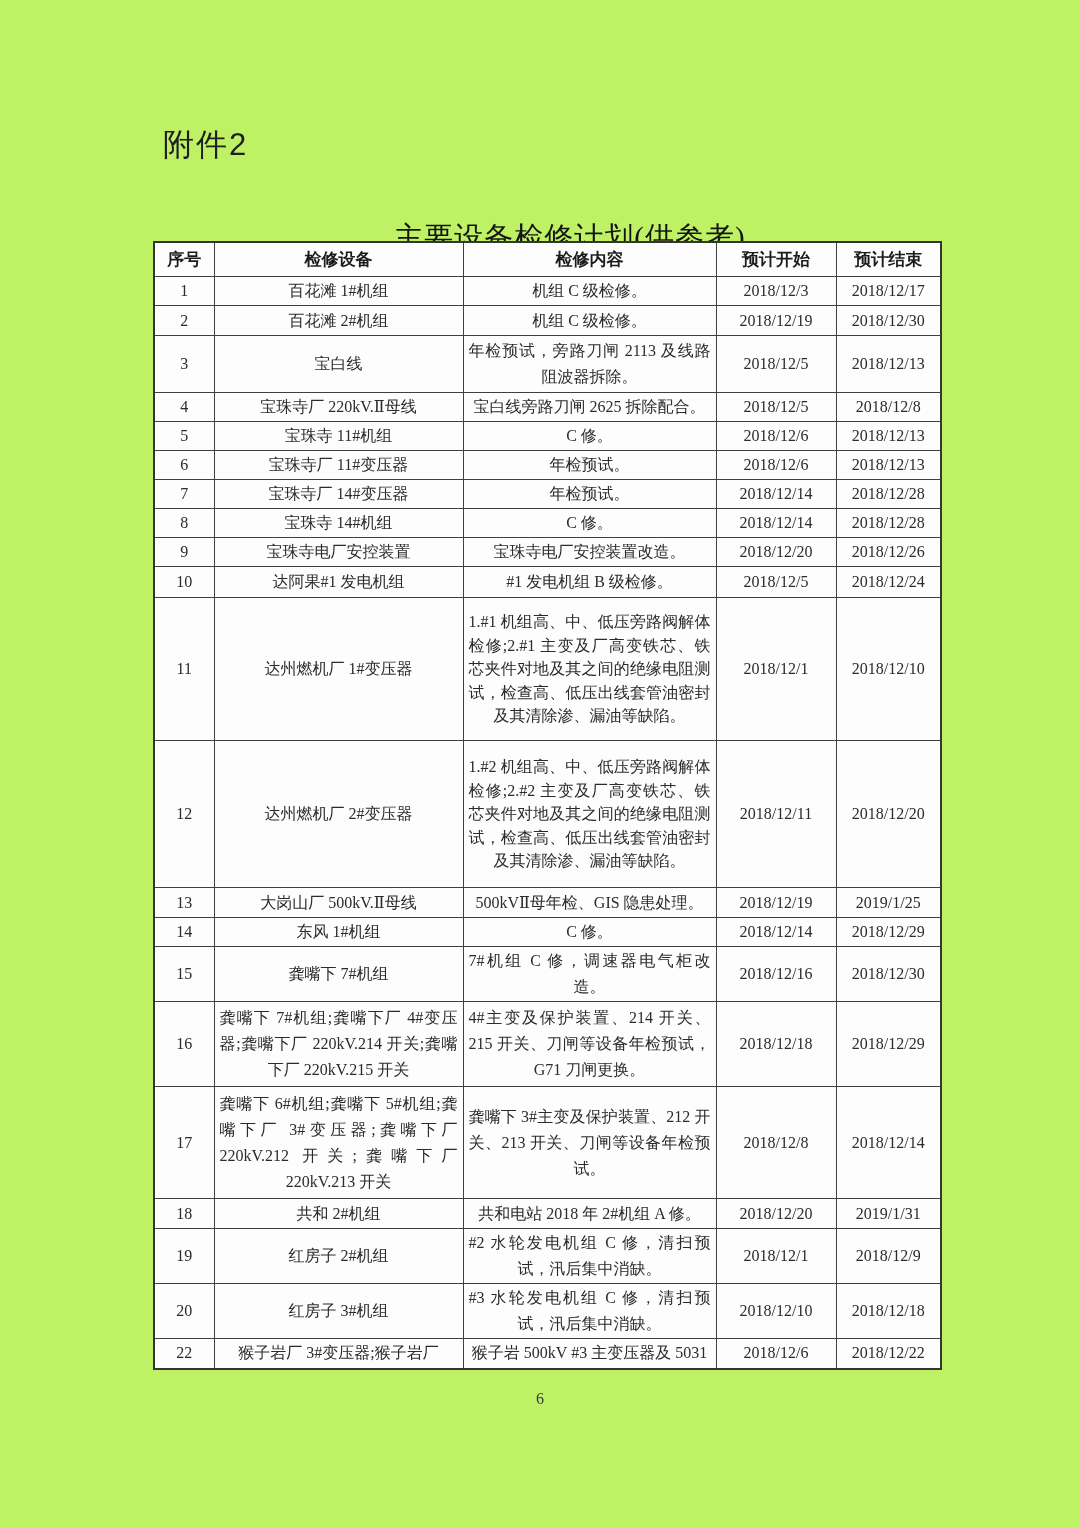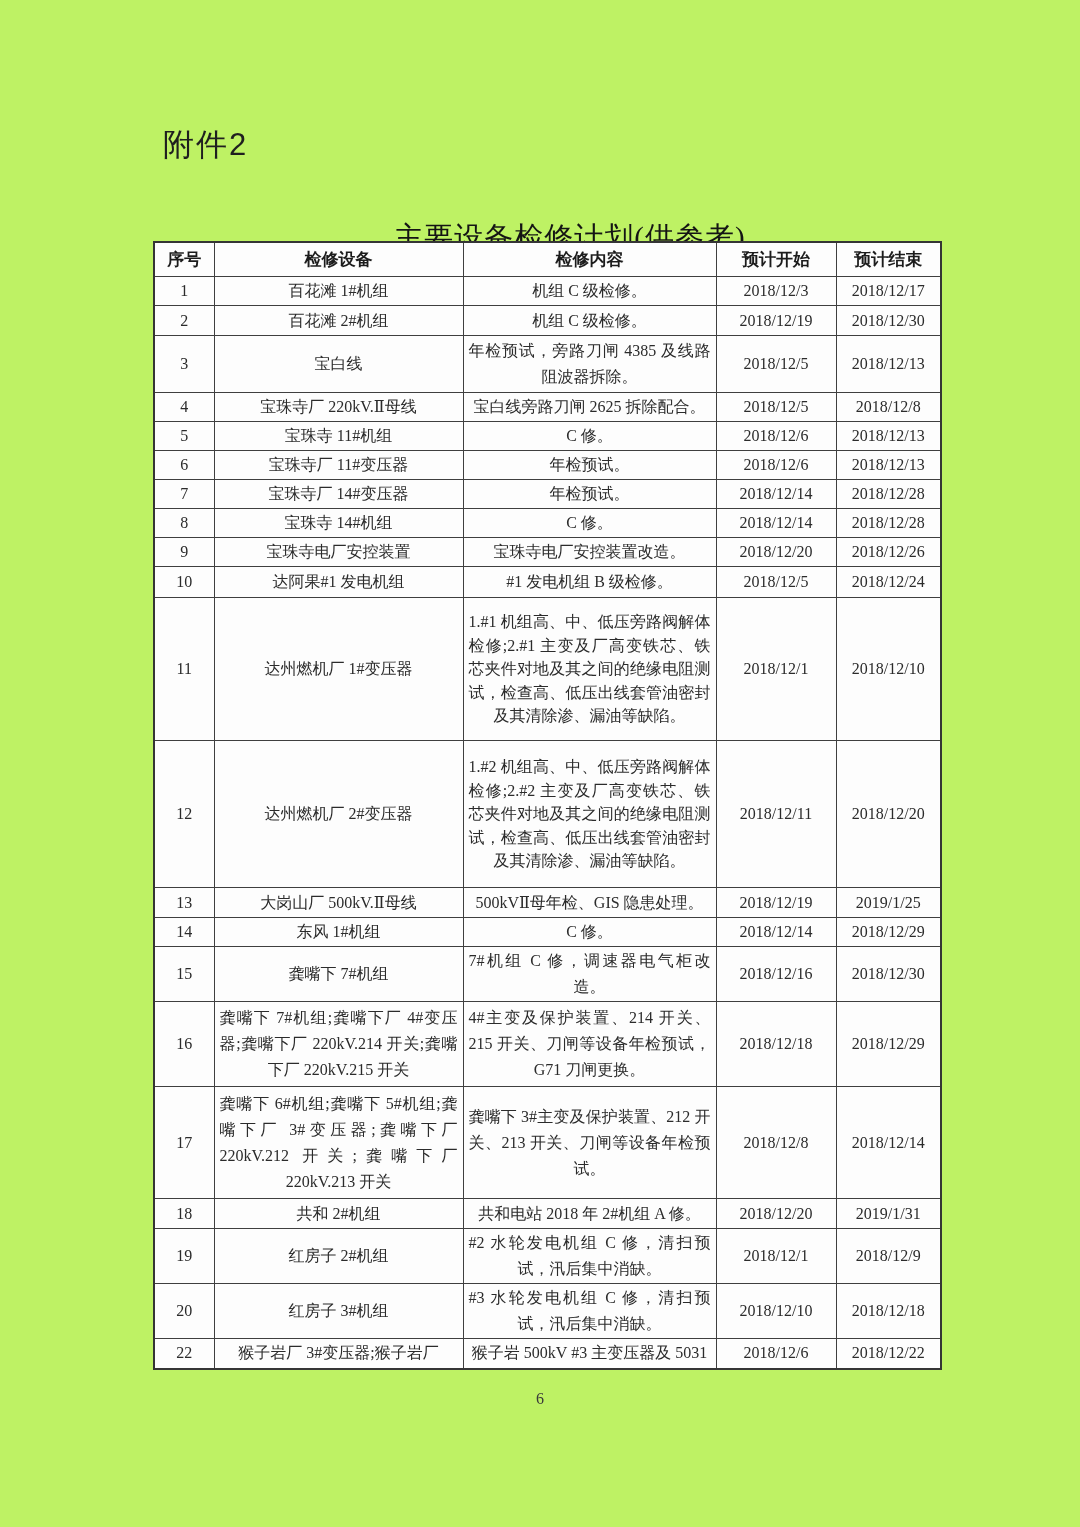--- a/index.html
+++ b/index.html
@@ -113,21 +113,21 @@
         <tr style="height: 30px;">
           <td>2</td>
           <td>百花滩 2#机组</td>
           <td>机组 C 级检修。</td>
           <td>2018/12/19</td>
           <td>2018/12/30</td>
         </tr>
         <tr style="height: 57px;">
           <td>3</td>
           <td>宝白线</td>
-          <td class="long">年检预试，旁路刀闸 4385 及线路阻波器拆除。</td>
+          <td class="long">年检预试，旁路刀闸 2113 及线路阻波器拆除。</td>
           <td>2018/12/5</td>
           <td>2018/12/13</td>
         </tr>
         <tr style="height: 29px;">
           <td>4</td>
           <td>宝珠寺厂 220kV.Ⅱ母线</td>
           <td class="long">宝白线旁路刀闸 2625 拆除配合。</td>
           <td>2018/12/5</td>
           <td>2018/12/8</td>
         </tr>

